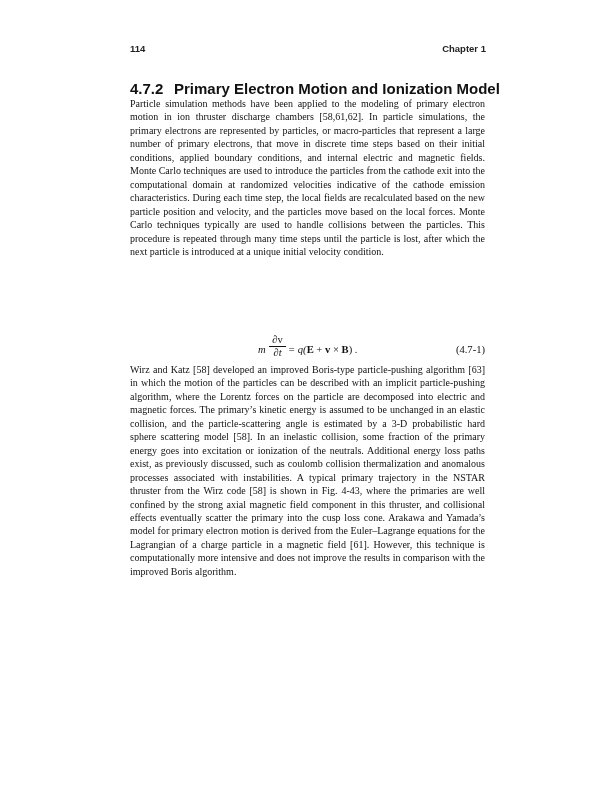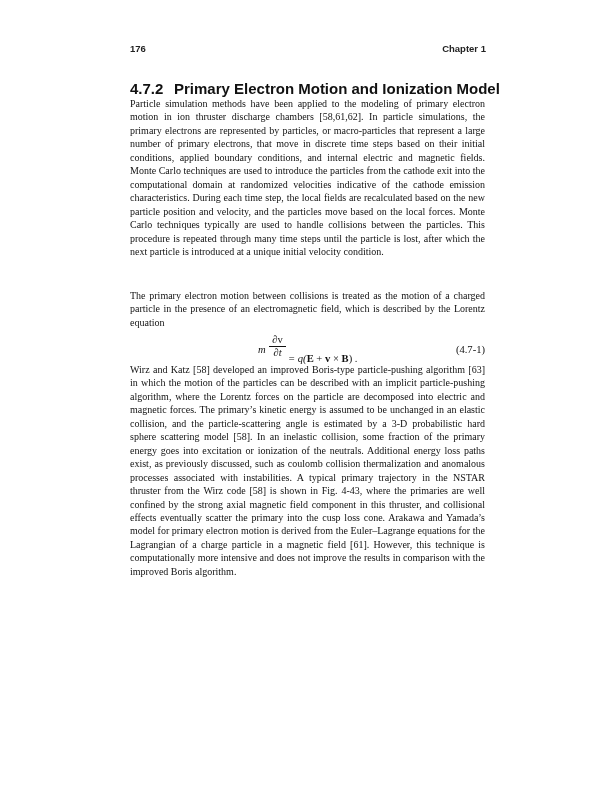--- a/index.html
+++ b/index.html
@@ -18,40 +18,39 @@
   #p1 { top: 97px; }
   #p2 { top: 289px; }
   #p3 { top: 363px; }
   .equation { position: absolute; top: 330px; left: 130px; width: 355px; height: 36px;
     font-family: "Liberation Serif", serif; font-size: 10.6px; color: #111; }
   .eq-body { position: absolute; left: 128px; top: 4px; white-space: nowrap; }
   .eq-m { position: absolute; left: 0; top: 10px; font-style: italic; }
   .frac { position: absolute; left: 11px; top: 0; width: 17px; text-align: center; }
   .frac .num { display: block; border-bottom: 0.8px solid #111; line-height: 12px; font-size: 10.6px; }
   .frac .den { display: block; line-height: 12px; font-size: 10.6px; font-style: italic; }
-  .eq-rhs { position: absolute; left: 30px; top: 10px; white-space: nowrap; margin-top: 9px; }
+  .eq-rhs { position: absolute; left: 30px; top: 10px; white-space: nowrap; }
   .bold { font-weight: bold; font-style: normal; }
   .ital { font-style: italic; }
   .eq-label { position: absolute; right: 0; top: 14px; }
 </style>
 </head>
 <body>
 
 <div class="page">
   <div class="header">
-    <span class="pnum">176</span>
+    <span class="pnum">114</span>
     <span class="chap">Chapter 1</span>
   </div>
 
   <div class="section-title">
     <span class="num">4.7.2</span><span>Primary Electron Motion and Ionization Model</span>
   </div>
 
   <p class="para" id="p1">Particle simulation methods have been applied to the modeling of primary electron motion in ion thruster discharge chambers [58,61,62]. In particle simulations, the primary electrons are represented by particles, or macro-particles that represent a large number of primary electrons, that move in discrete time steps based on their initial conditions, applied boundary conditions, and internal electric and magnetic fields. Monte Carlo techniques are used to introduce the particles from the cathode exit into the computational domain at randomized velocities indicative of the cathode emission characteristics. During each time step, the local fields are recalculated based on the new particle position and velocity, and the particles move based on the local forces. Monte Carlo techniques typically are used to handle collisions between the particles. This procedure is repeated through many time steps until the particle is lost, after which the next particle is introduced at a unique initial velocity condition.</p>
-  <p class="para" id="p2">The primary electron motion between collisions is treated as the motion of a charged particle in the presence of an electromagnetic field, which is described by the Lorentz equation</p>
 
   <div class="equation">
     <div class="eq-body">
       <span class="eq-m">m</span>
       <span class="frac">
         <span class="num">∂v</span>
         <span class="den">∂t</span>
       </span>
       <span class="eq-rhs"><span class="ital">= q(</span><span class="bold">E</span><span> + </span><span class="bold">v</span><span> × </span><span class="bold">B</span><span>) .</span></span>
     </div>

